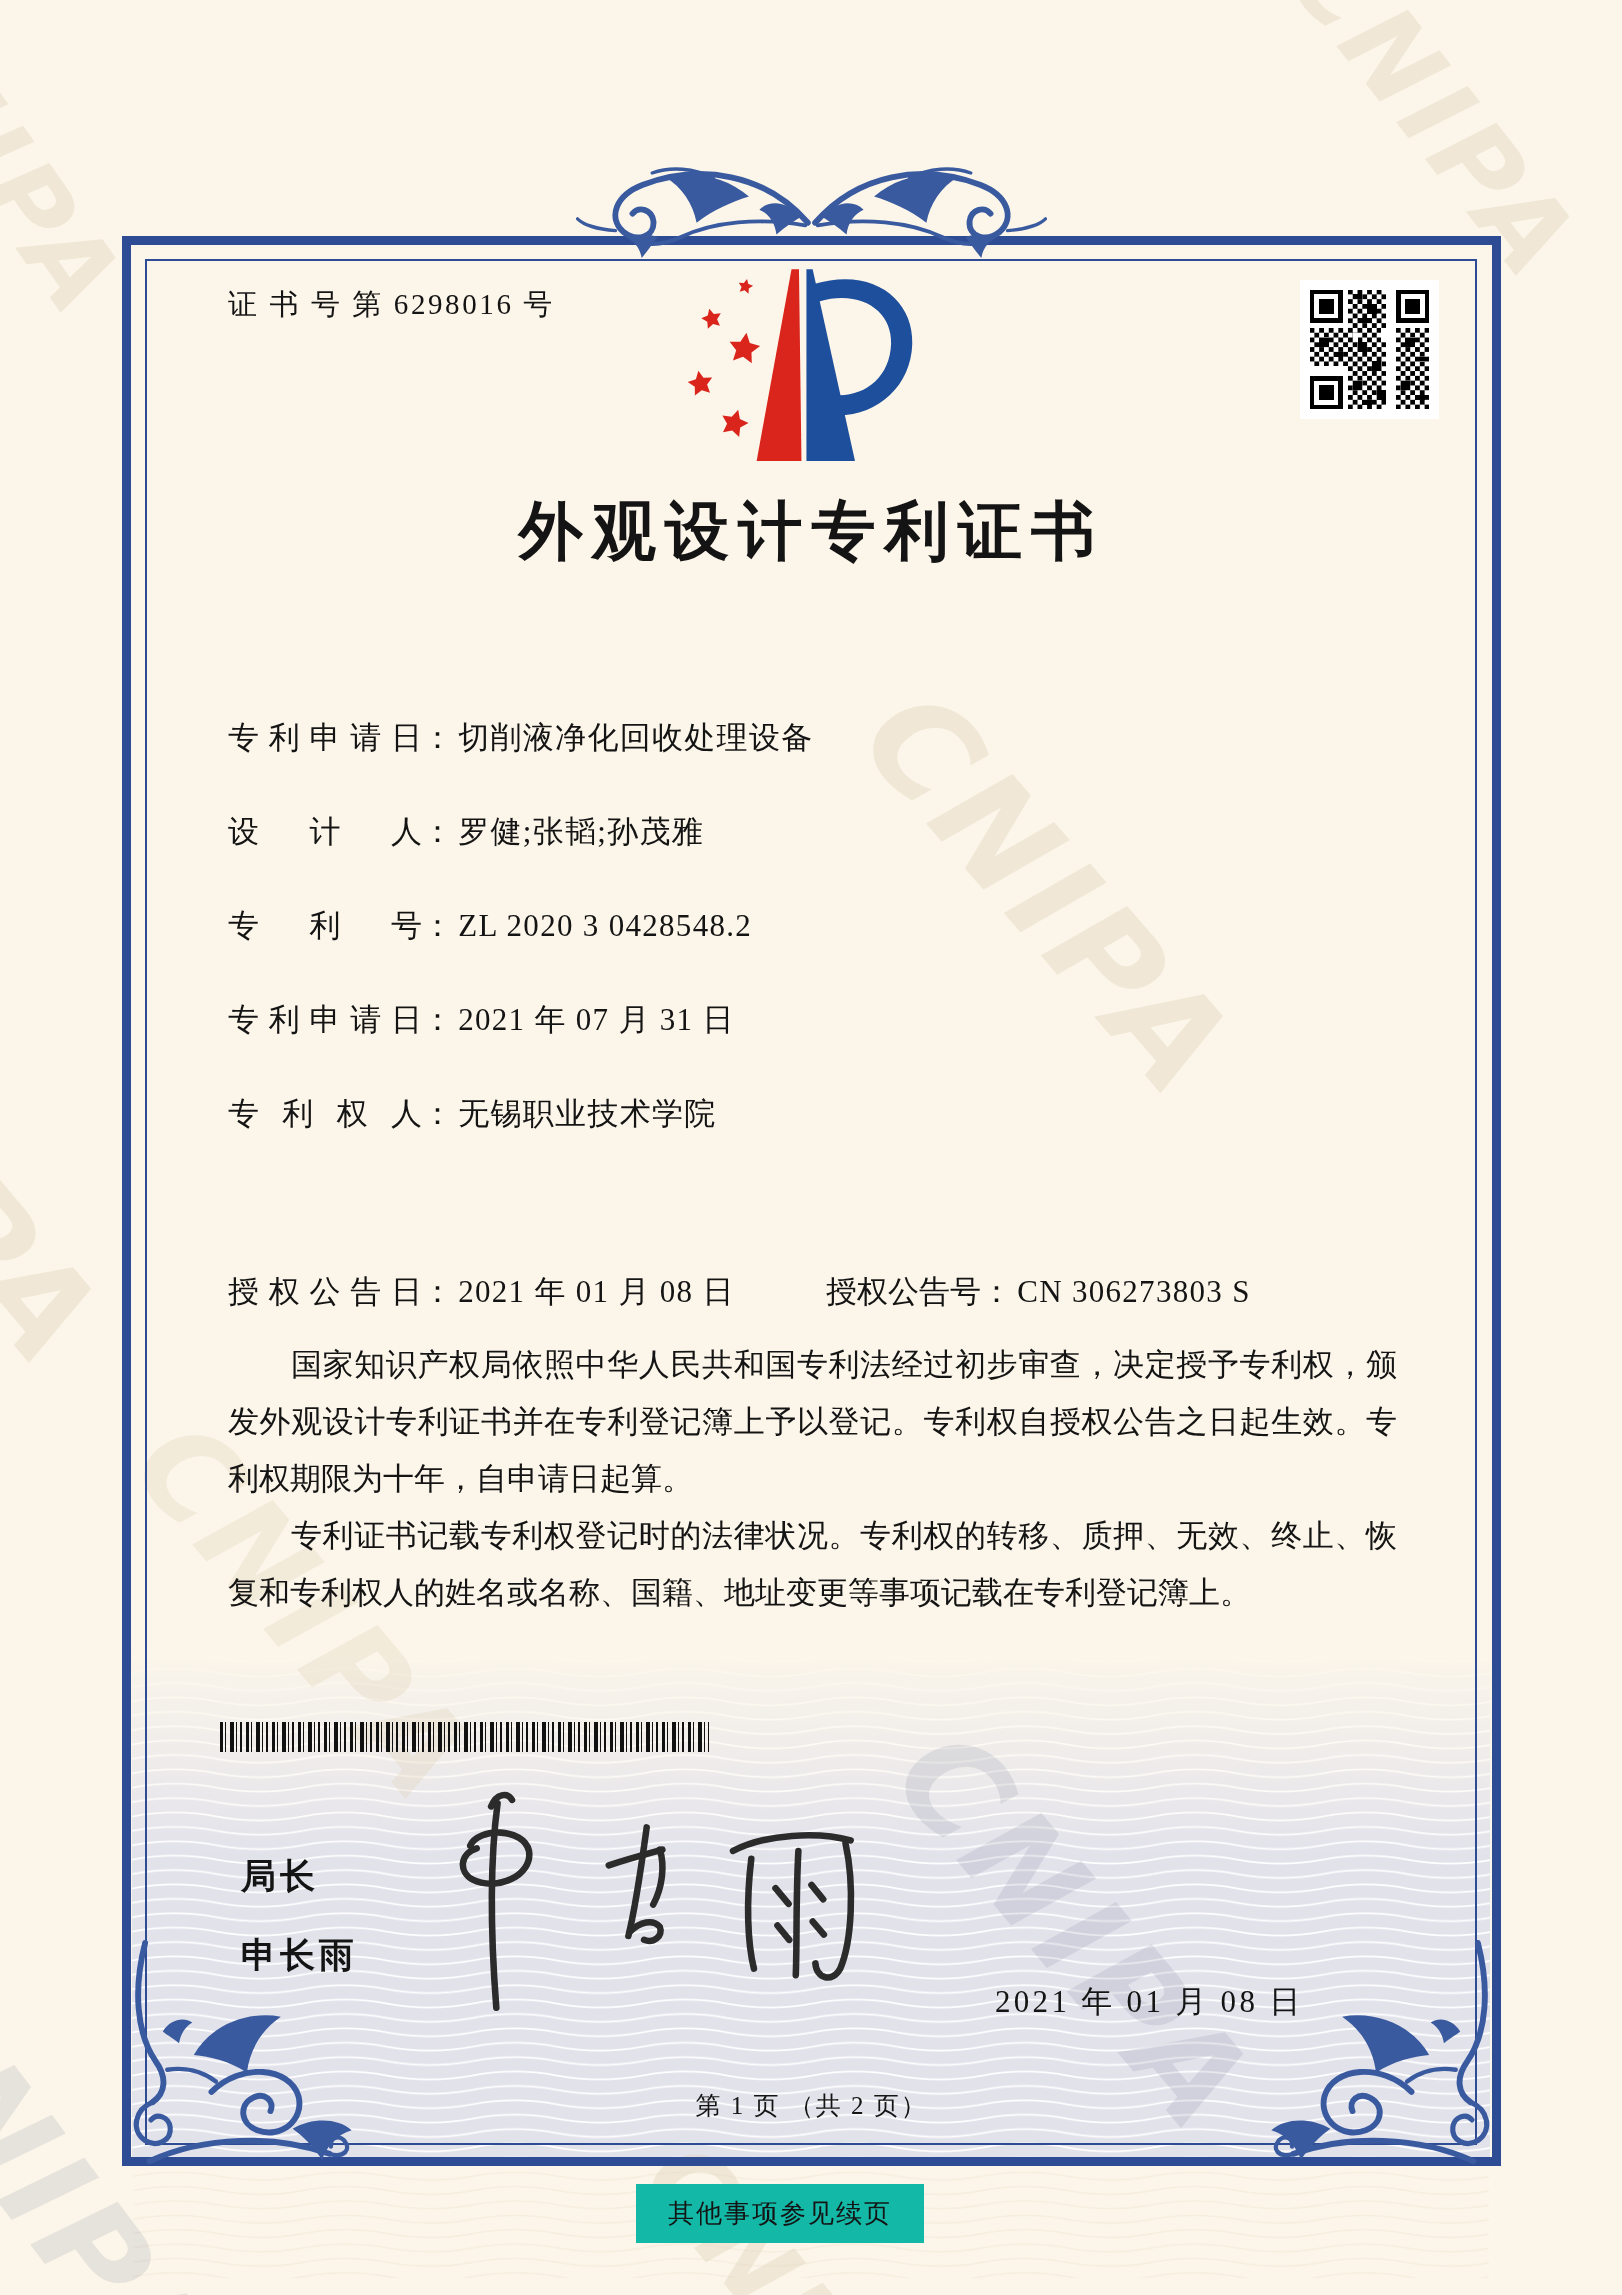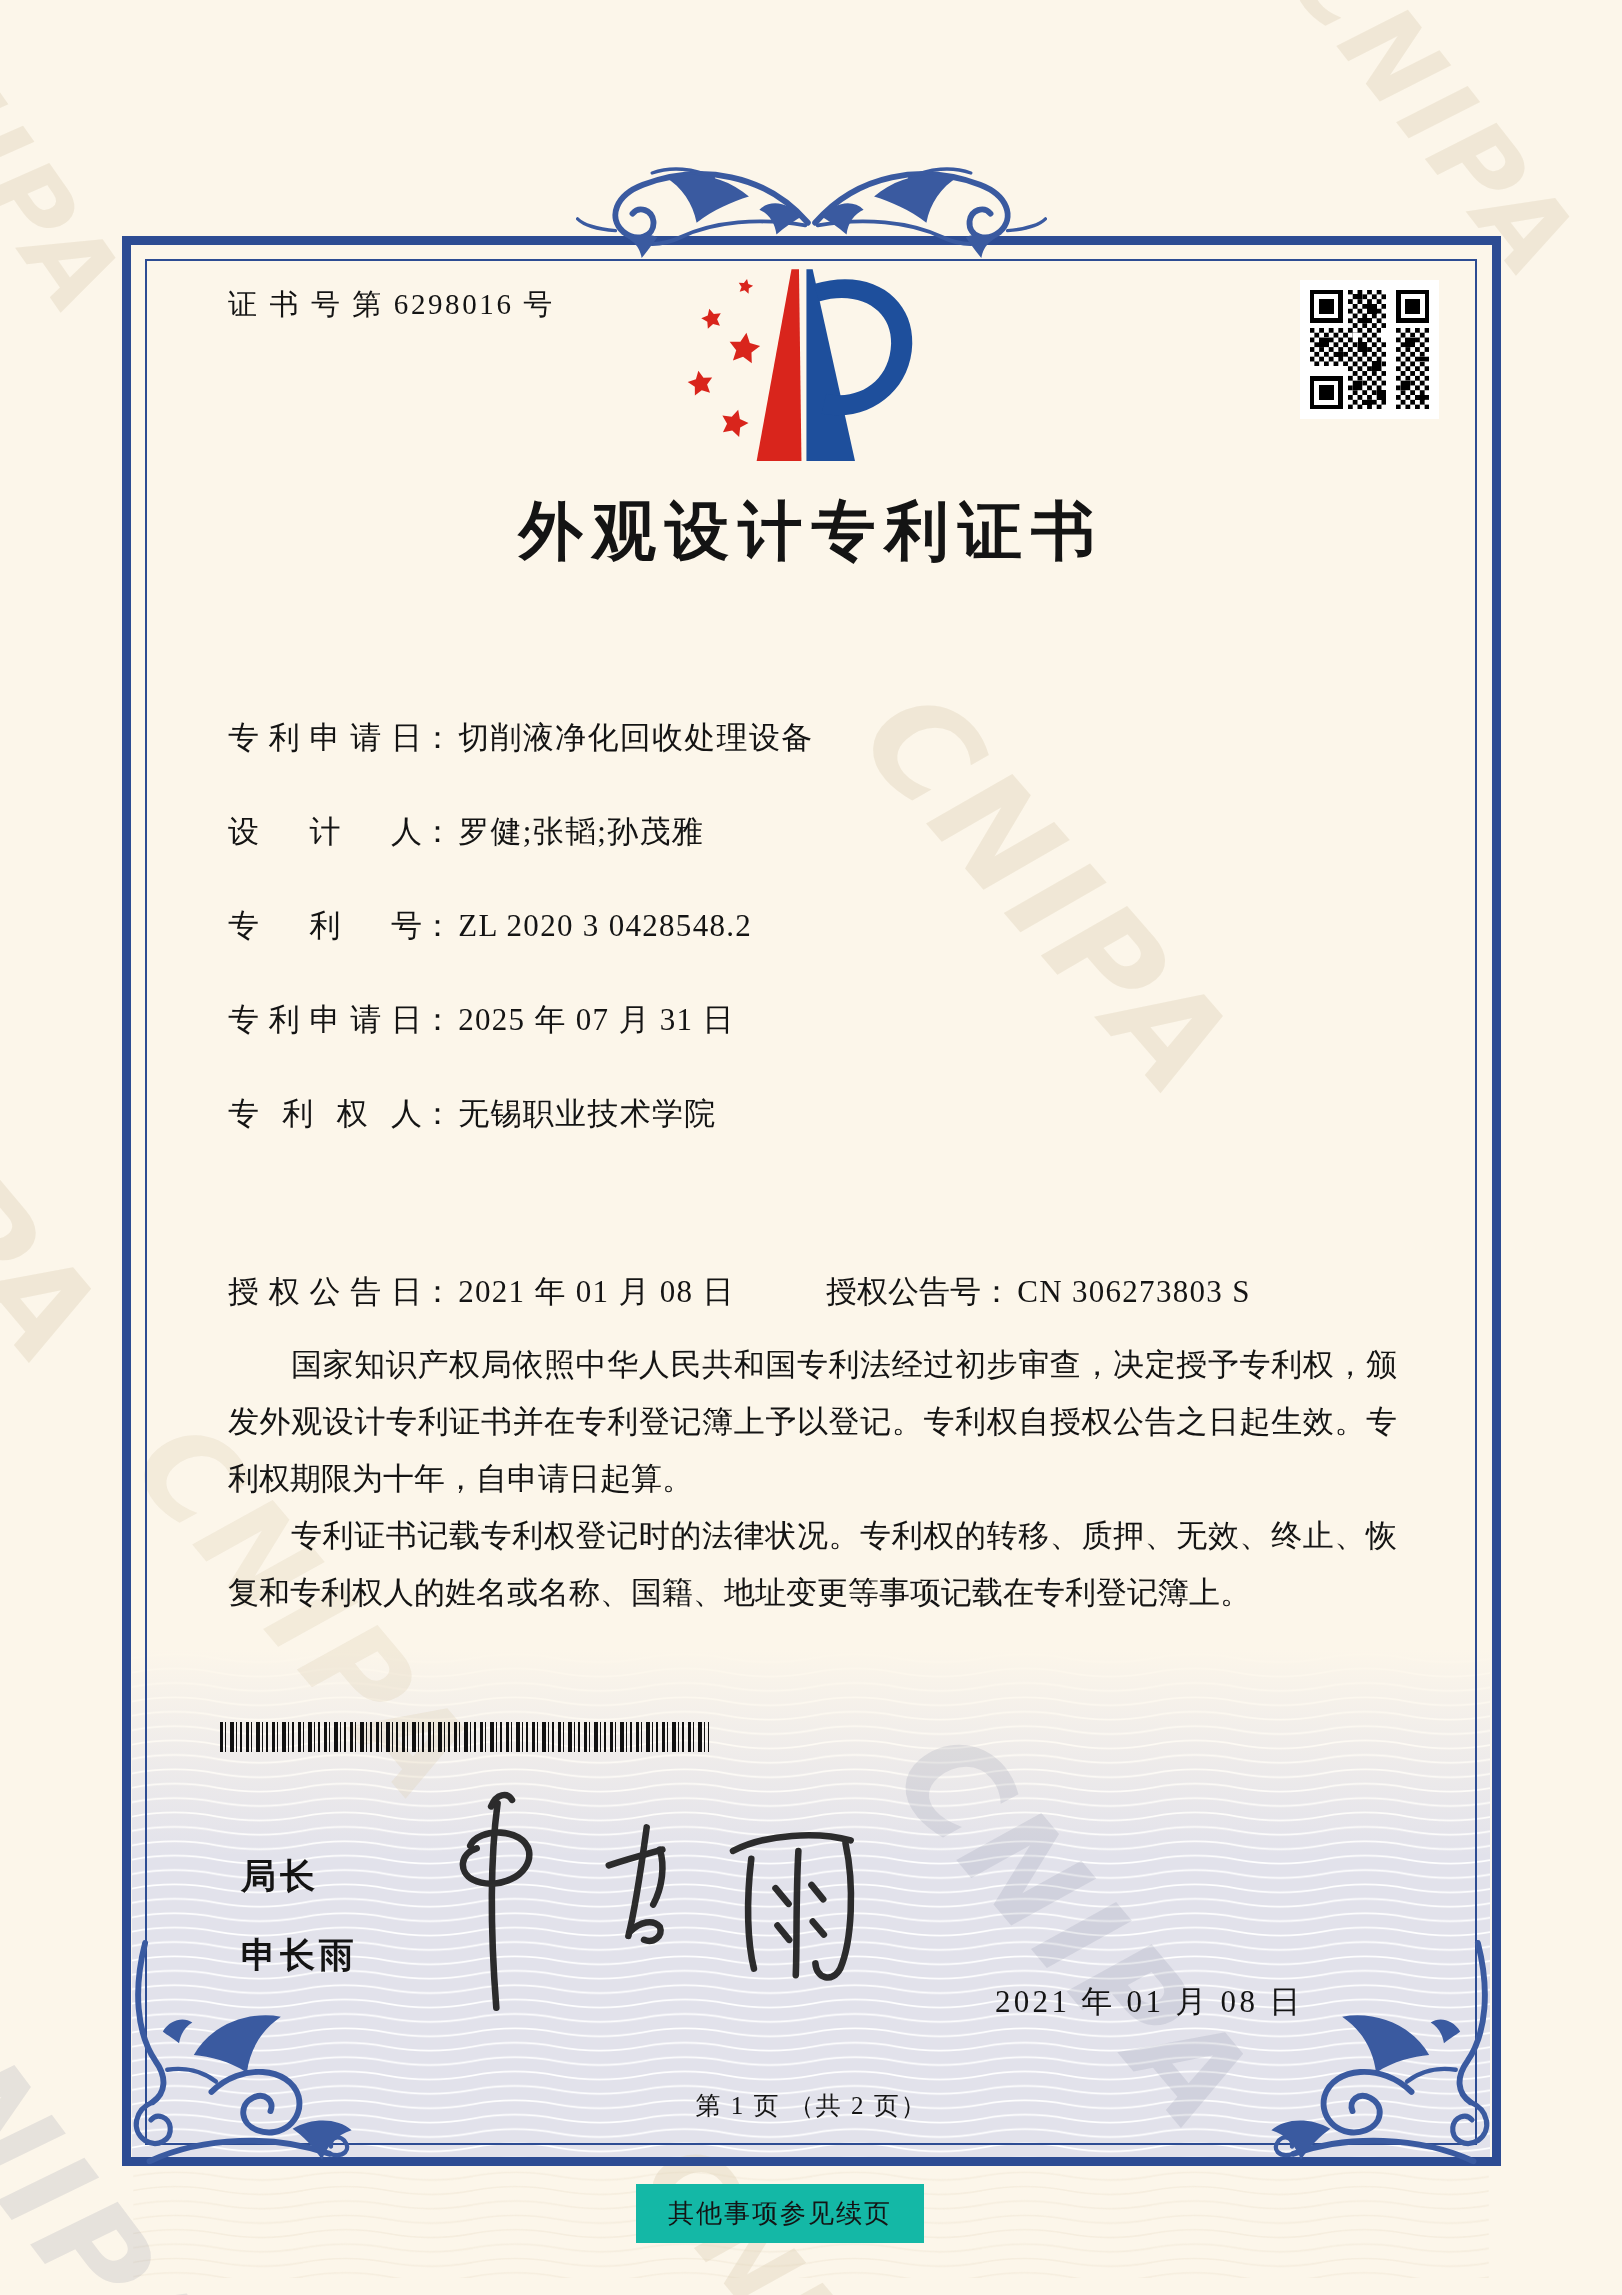--- a/index.html
+++ b/index.html
@@ -225,21 +225,21 @@
   <div class="frow" style="top:717px">
     <span class="flabel">专利申请日</span><span class="fcolon">：</span><span class="fval">切削液净化回收处理设备</span>
   </div>
   <div class="frow" style="top:811px">
     <span class="flabel">设计人</span><span class="fcolon">：</span><span class="fval">罗健;张韬;孙茂雅</span>
   </div>
   <div class="frow" style="top:905px">
     <span class="flabel">专利号</span><span class="fcolon">：</span><span class="fval">ZL 2020 3 0428548.2</span>
   </div>
   <div class="frow" style="top:999px">
-    <span class="flabel">专利申请日</span><span class="fcolon">：</span><span class="fval">2025 年 07 月 31 日</span>
+    <span class="flabel">专利申请日</span><span class="fcolon">：</span><span class="fval">2021 年 07 月 31 日</span>
   </div>
   <div class="frow" style="top:1093px">
     <span class="flabel">专利权人</span><span class="fcolon">：</span><span class="fval">无锡职业技术学院</span>
   </div>
   <div class="frow" style="top:1271px">
     <span class="flabel">授权公告日</span><span class="fcolon">：</span><span class="fval">2021 年 01 月 08 日</span>
   </div>
   <div class="frow2" style="top:1271px">
     <span>授权公告号</span><span class="fcolon">：</span><span class="fval">CN 306273803 S</span>
   </div>

